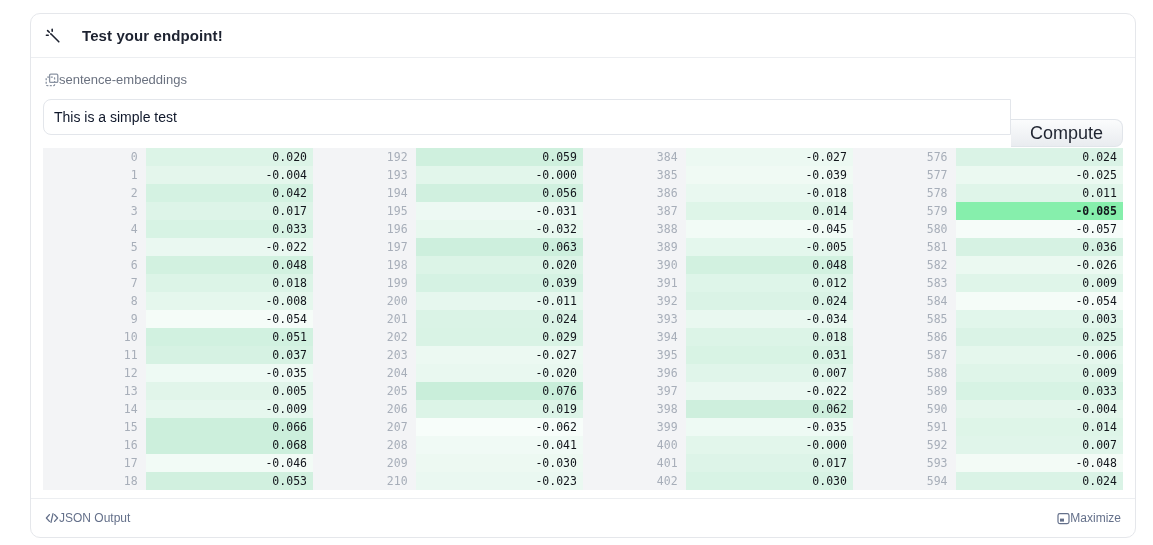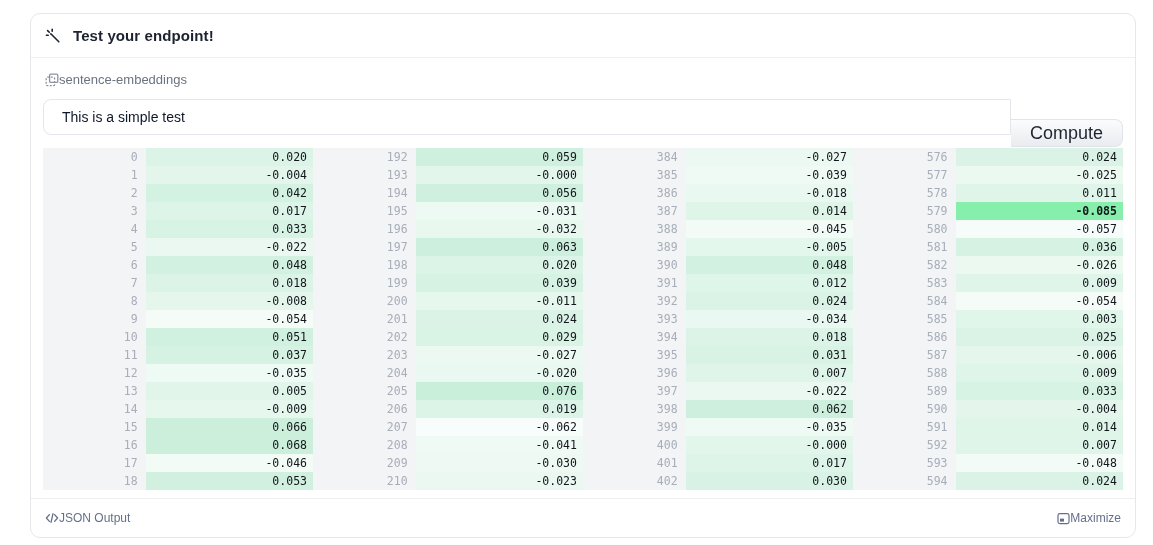--- a/index.html
+++ b/index.html
@@ -20,40 +20,40 @@
     position:relative;
     overflow:hidden;
   }
   .card{
     position:absolute;left:30px;top:13px;width:1106px;
     background:#fff;
     border:1px solid var(--border);
     border-radius:10px;
   }
   .card-header{
-    display:flex;align-items:flex-end;gap:12px;
+    display:flex;align-items:flex-end;gap:21px;
     padding:13px 14px;
     border-bottom:1px solid var(--divider);
   }
   .card-title{
     font-size:15px;font-weight:700;color:var(--title);
     letter-spacing:.1px;
   }
   .card-body{padding:12px 12px 0 12px;}
   .task-row{
     display:flex;align-items:center;
     color:#6b7280;font-size:13px;
     margin:2px 2px 12px 2px;
   }
   .input-group{display:flex;height:36px;width:100%;}
   .text-input{
     flex:1;height:36px;
     border:1px solid #e3e6eb;
     border-radius:8px 0 0 8px;
-    padding:0 18px;
+    padding:0 10px;
     font-size:14px;color:#0f172a;
     font-family:"Liberation Sans",sans-serif;
     outline:none;background:#fff;
   }
   .compute-btn{
     height:28px;padding:0 19px;
     border:1px solid #e1e5ea;border-left:none;
     border-radius:0 8px 8px 0;
     background:linear-gradient(to bottom,#fbfcfd,#e9ecf0);
     font-size:18px;color:#1f2430;

